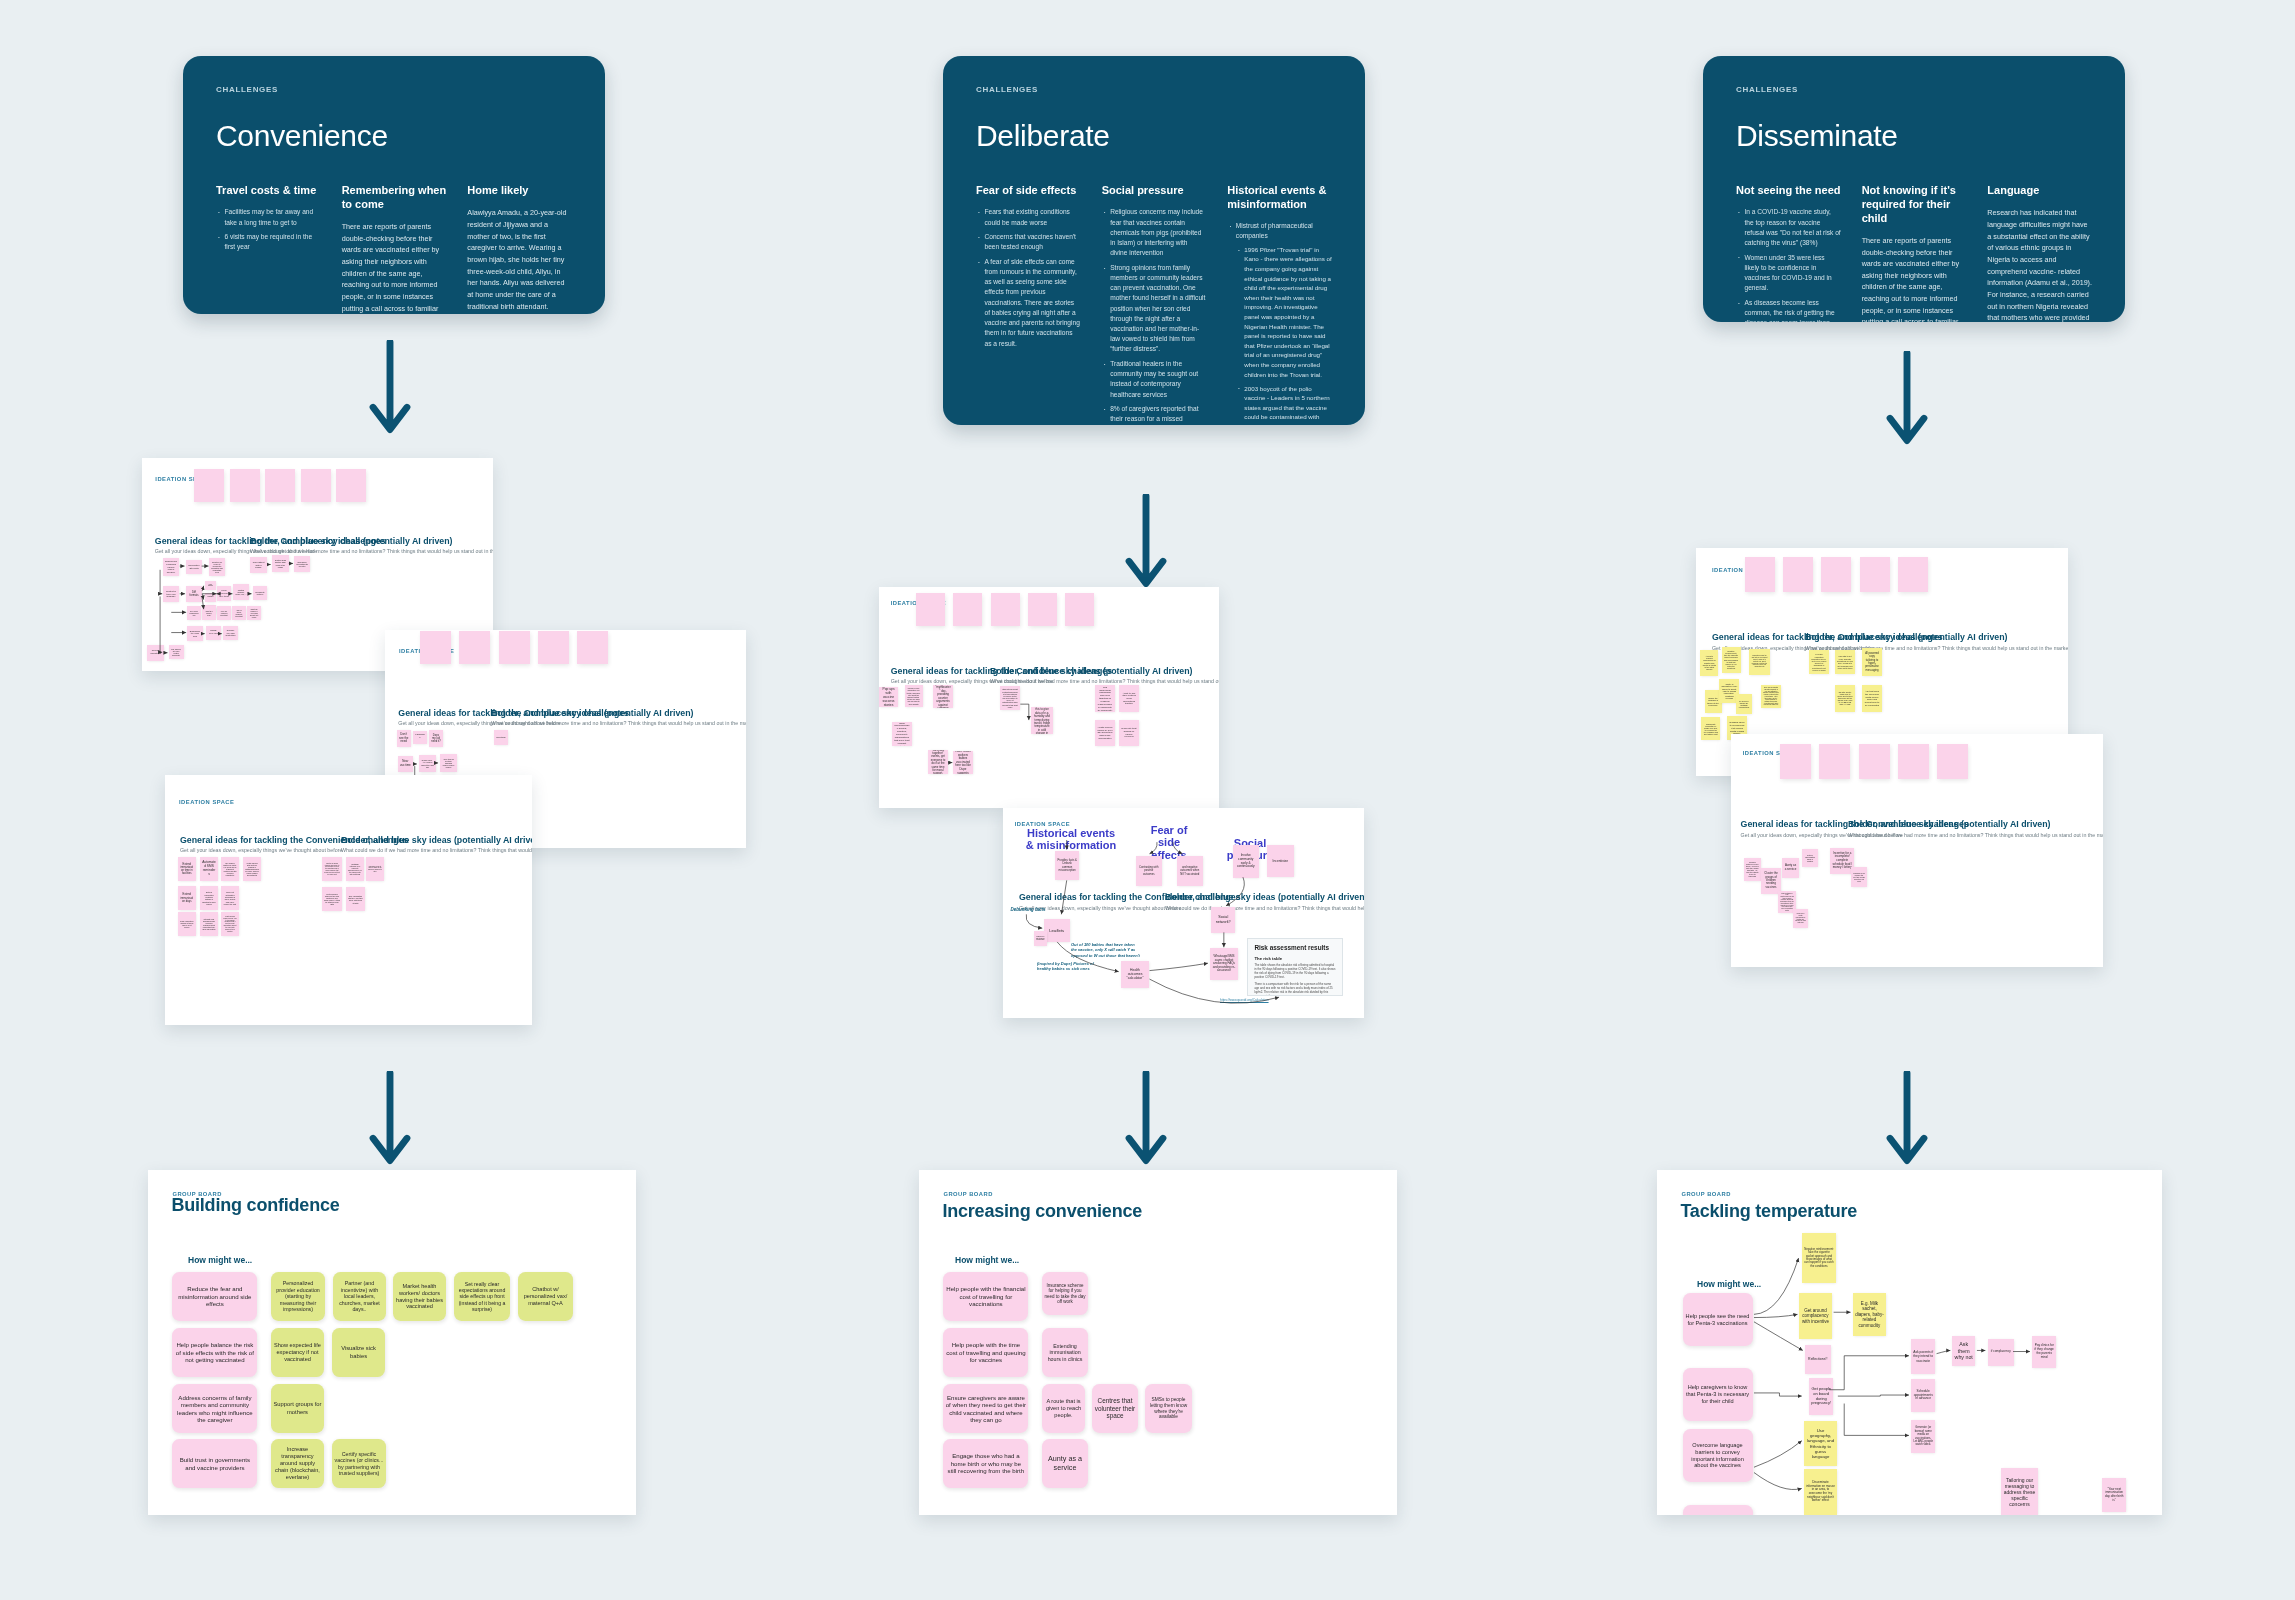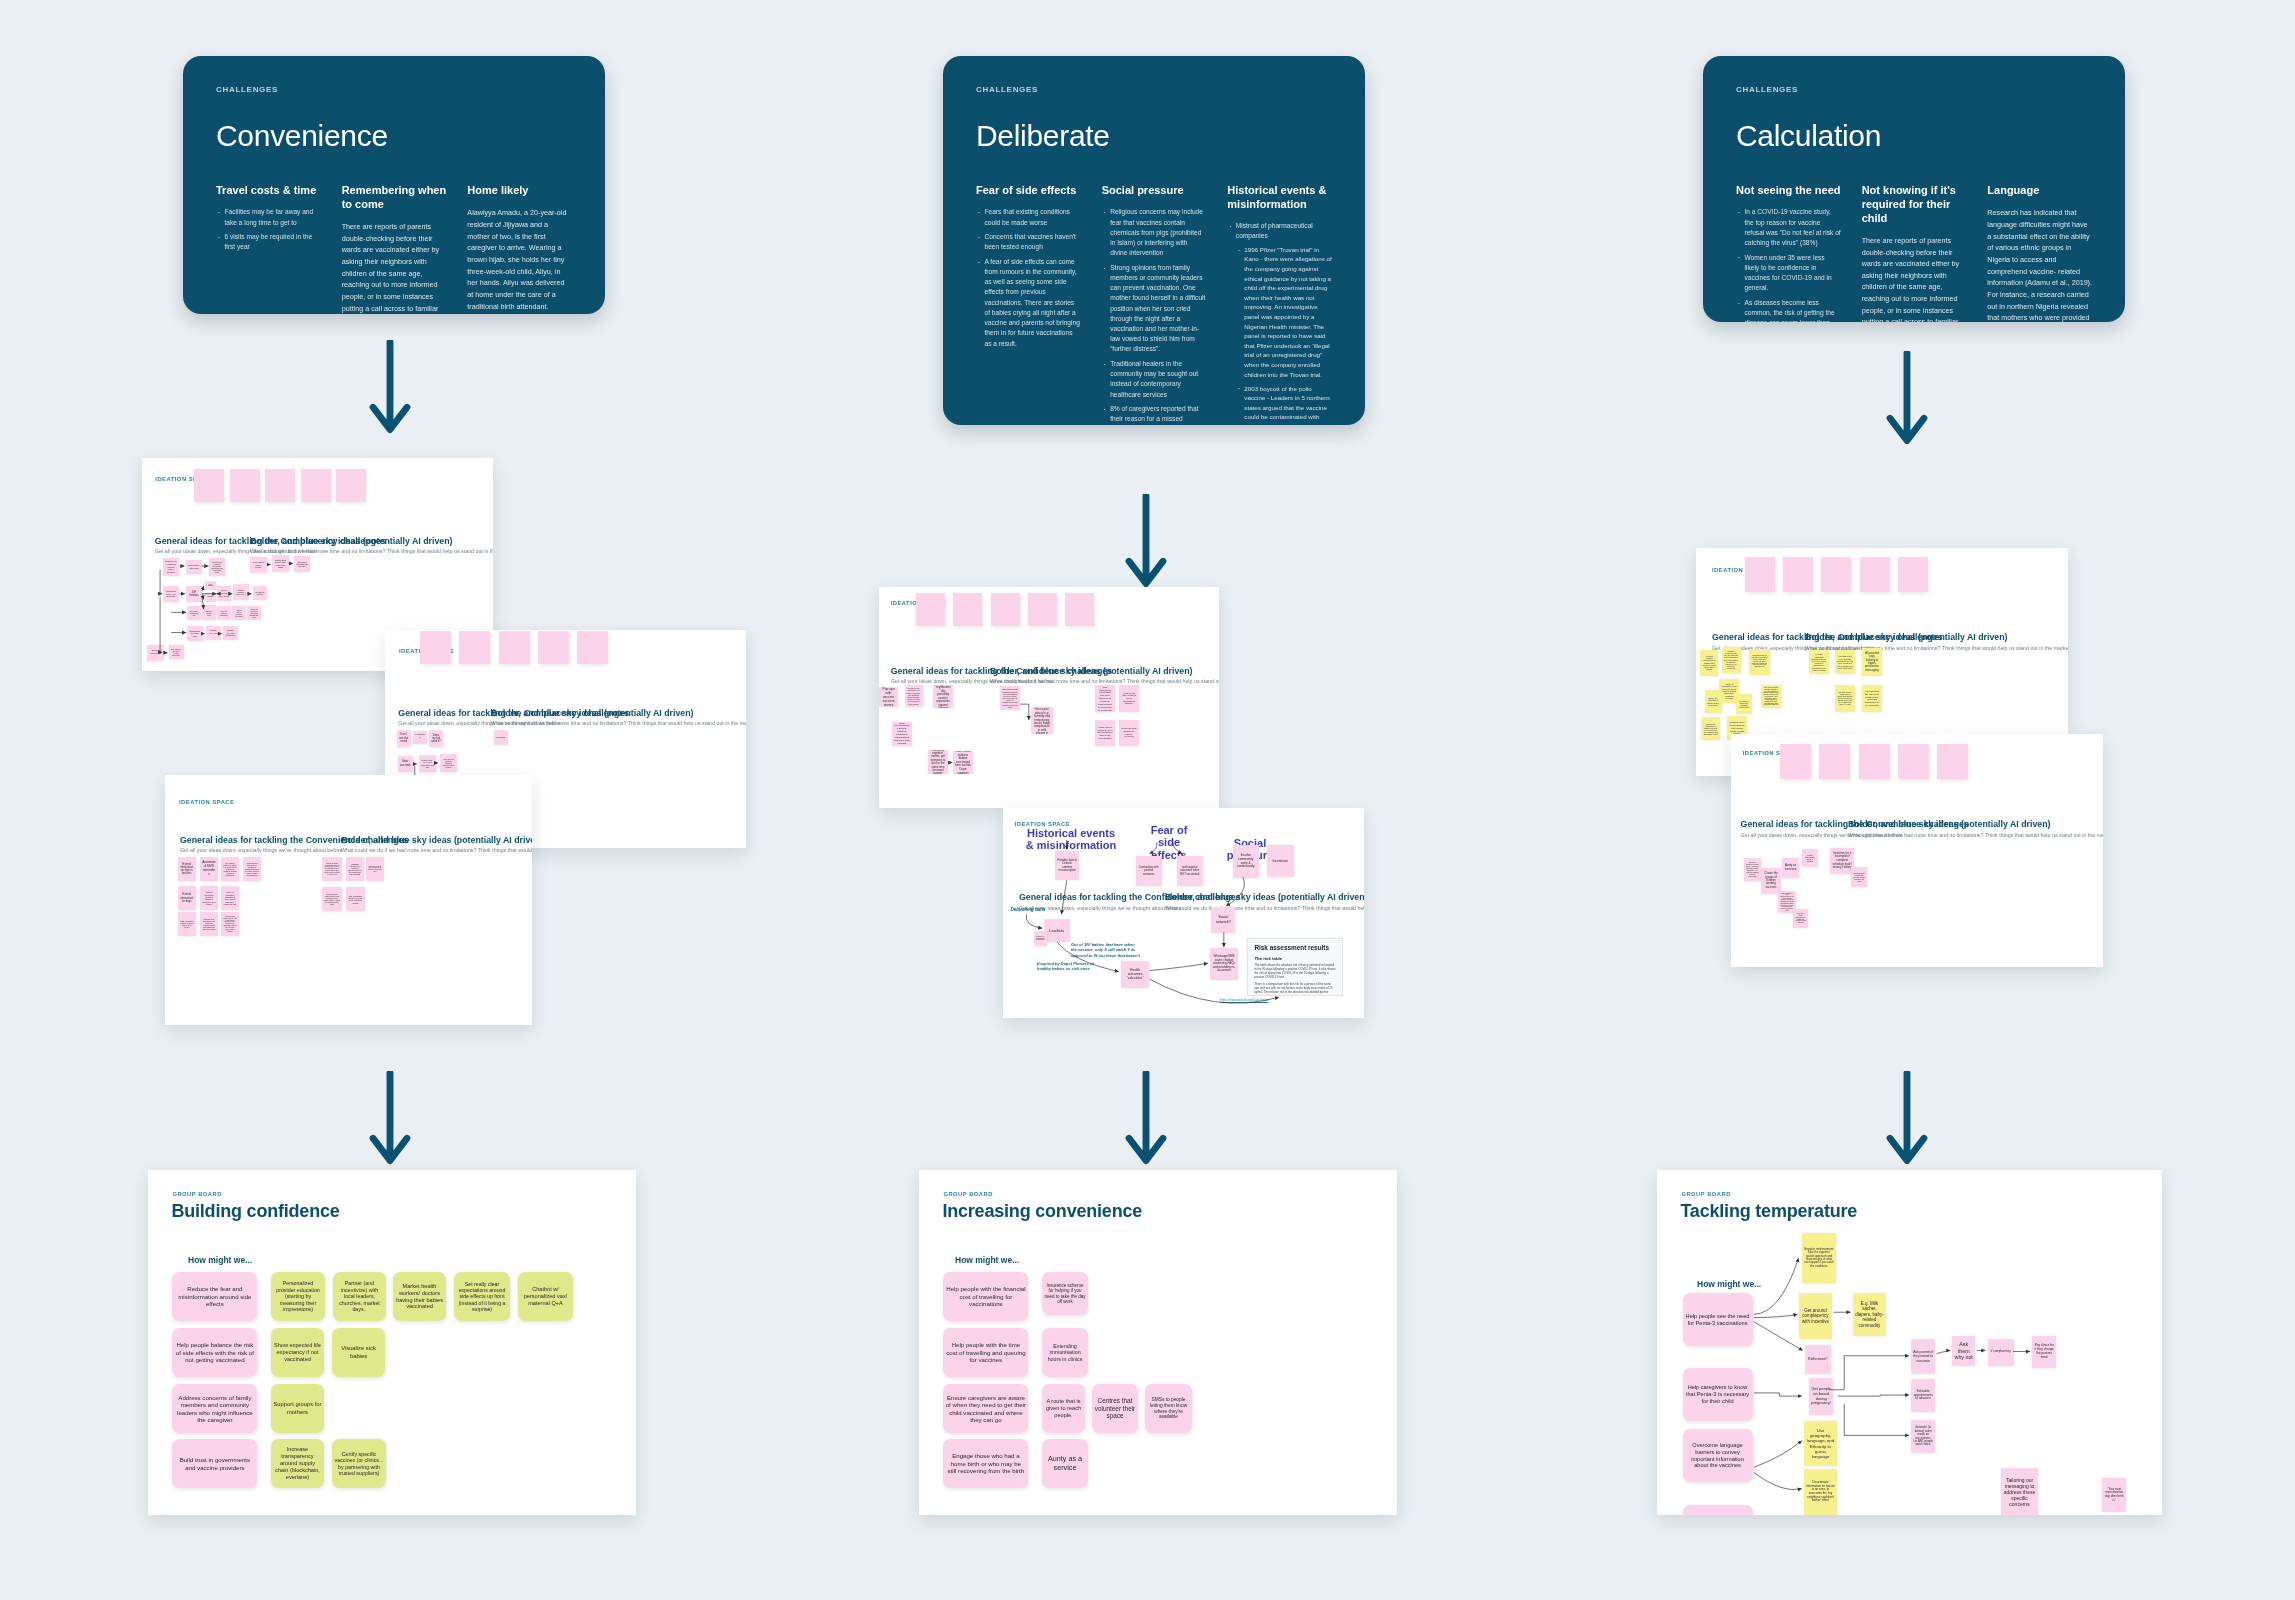--- a/index.html
+++ b/index.html
@@ -166,21 +166,21 @@
             <li>Mistrust of pharmaceutical companies<ul class="sub">
                 <li>1996 Pfizer "Trovan trial" in Kano - there were allegations of the company going against ethical guidance by not taking a child off the experimental drug when their health was not improving. An investigative panel was appointed by a Nigerian Health minister. The panel is reported to have said that Pfizer undertook an “illegal trial of an unregistered drug” when the company enrolled children into the Trovan trial.</li>
                 <li>2003 boycott of the polio vaccine - Leaders in 5 northern states argued that the vaccine could be contaminated with anti-fertility agents, HIV, and cancerous agents. It took 11 months to resume vaccinations with a new supplier from Indonesia and involved independent testing of the vaccines.</li>
               </ul></li>
           </ul>
         </div>
       </div>
     </div>
     <div class="challenge-card" style="left:1703px;top:56px;width:422px;height:266px;">
       <div class="cc-eyebrow">CHALLENGES</div>
-      <div class="cc-title">Calculation</div>
+      <div class="cc-title">Disseminate</div>
       <div class="cc-cols">
         <div class="cc-col">
           <div class="cc-h">Not seeing the need</div>
           <ul class="cc-list">
             <li>In a COVID-19 vaccine study, the top reason for vaccine refusal was "Do not feel at risk of catching the virus" (38%)</li>
             <li>Women under 35 were less likely to be confidence in vaccines for COVID-19 and in general.</li>
             <li>As diseases become less common, the risk of getting the disease can seem lower than the risk of vaccination side effects</li>
           </ul>
         </div>
         <div class="cc-col">
@@ -466,21 +466,21 @@
       <div class="sticky pink" style="left:71px;top:115px;width:16px;height:18px;font-size:1.7px;">Extend immunisation hours in facilities</div>
       <div class="sticky pink" style="left:47px;top:157px;width:18px;height:22px;font-size:1.4px;">Build a network of local volunteers/CHWs and train on giving vaccines. SMS blast areas where there are long distances to the nearest CHW on how to be trained and open a vaccination booth</div>
       <div class="sticky pink" style="left:62px;top:175px;width:15px;height:19px;font-size:1.4px;">Would a non-health professional be trusted as a parent if the child gets sick?</div>
       <div class="sticky pink" style="left:99px;top:114px;width:24.4px;height:25.5px;font-size:2.9px;">Incentive for a incomplete/ complete schedule
 
 food / money / lottery</div>
       <div class="sticky pink" style="left:120px;top:133px;width:16px;height:20px;font-size:1.7px;">Insurance if kid being ill the next day needs more time off work</div>
     </div>
     <div class="board" style="left:148px;top:1170px;width:488px;height:345px;">
       <div class="board-eyebrow" style="left:24.4px;top:21px;">GROUP BOARD</div>
-      <div class="board-title" style="left:23.4px;top:31px;">Building confidence</div>
+      <div class="board-title" style="left:23.4px;top:25px;">Building confidence</div>
       <div class="hmw-label" style="left:40px;top:85px;">How might we...</div>
       <div class="sticky pink rounded" style="left:24.4px;top:102px;width:85px;height:49px;font-size:6.1px;">Reduce the fear and misinformation around side effects</div>
       <div class="sticky lime rounded" style="left:123px;top:102px;width:54px;height:49px;font-size:5.3px;">Personalized provider education (starting by measuring their impressions)</div>
       <div class="sticky lime rounded" style="left:185px;top:102px;width:53px;height:49px;font-size:5.3px;">Partner (and incentivize) with local leaders, churches, market days..</div>
       <div class="sticky lime rounded" style="left:245px;top:102px;width:53px;height:49px;font-size:5.6px;">Market health workers/ doctors having their babies vaccinated</div>
       <div class="sticky lime rounded" style="left:306px;top:102px;width:56px;height:49px;font-size:5.2px;">Set really clear expectations around side effects up front (instead of it being a surprise)</div>
       <div class="sticky lime rounded" style="left:370px;top:102px;width:55px;height:49px;font-size:5.6px;">Chatbot w/ personalized vax/ maternal Q+A</div>
       <div class="sticky pink rounded" style="left:24.4px;top:158px;width:85px;height:49px;font-size:6.1px;">Help people balance the risk of side effects with the risk of not getting vaccinated</div>
       <div class="sticky lime rounded" style="left:123px;top:158px;width:53px;height:49px;font-size:5.6px;">Show expected life expectancy if not vaccinated</div>
       <div class="sticky lime rounded" style="left:184px;top:158px;width:53px;height:49px;font-size:5.8px;">Visualize sick babies</div>

